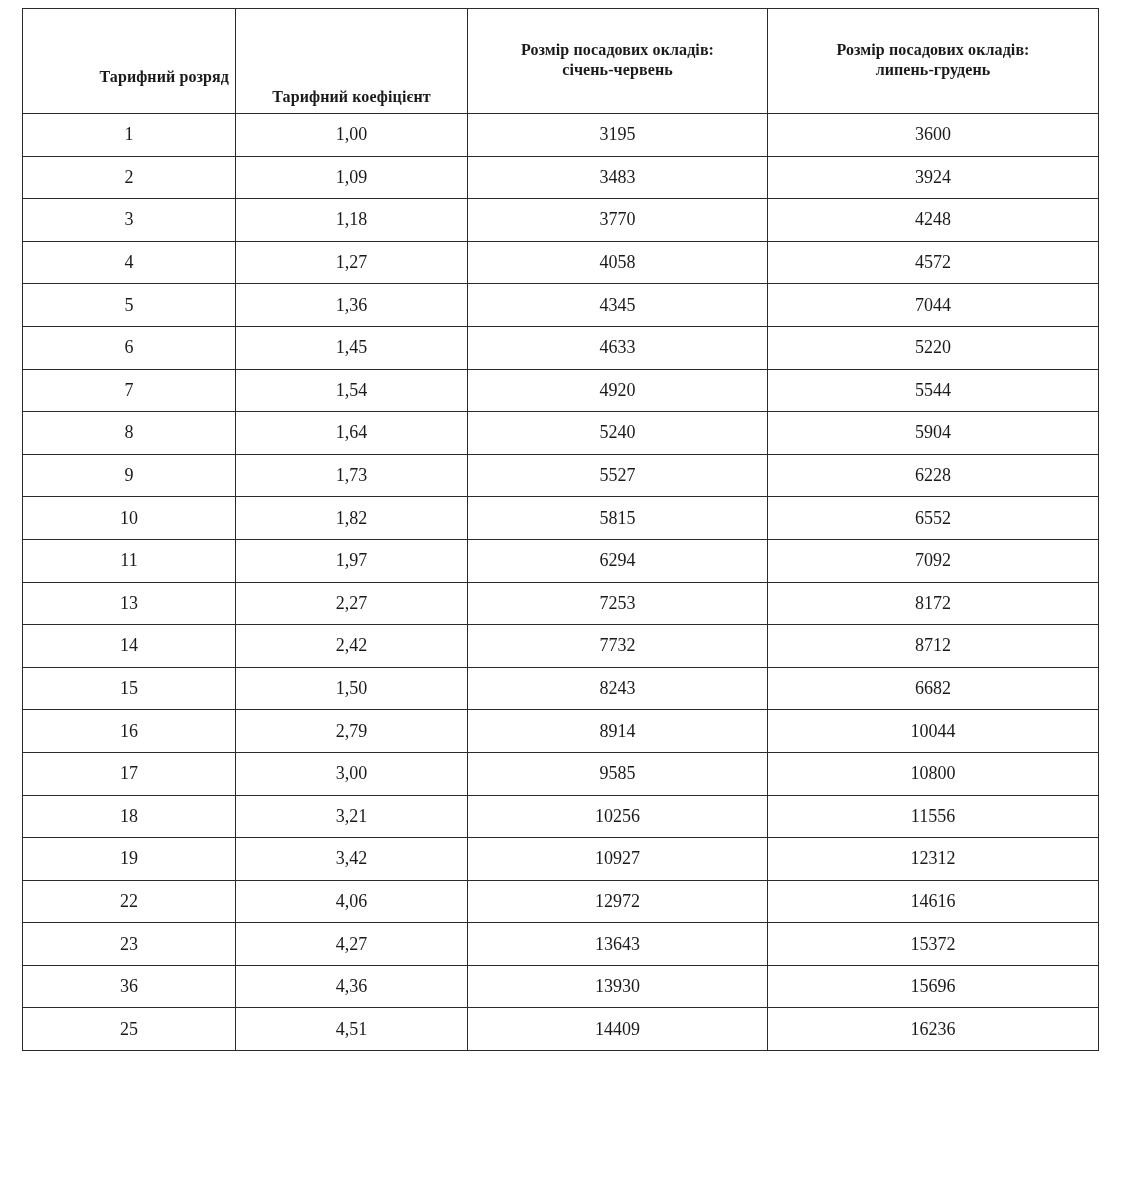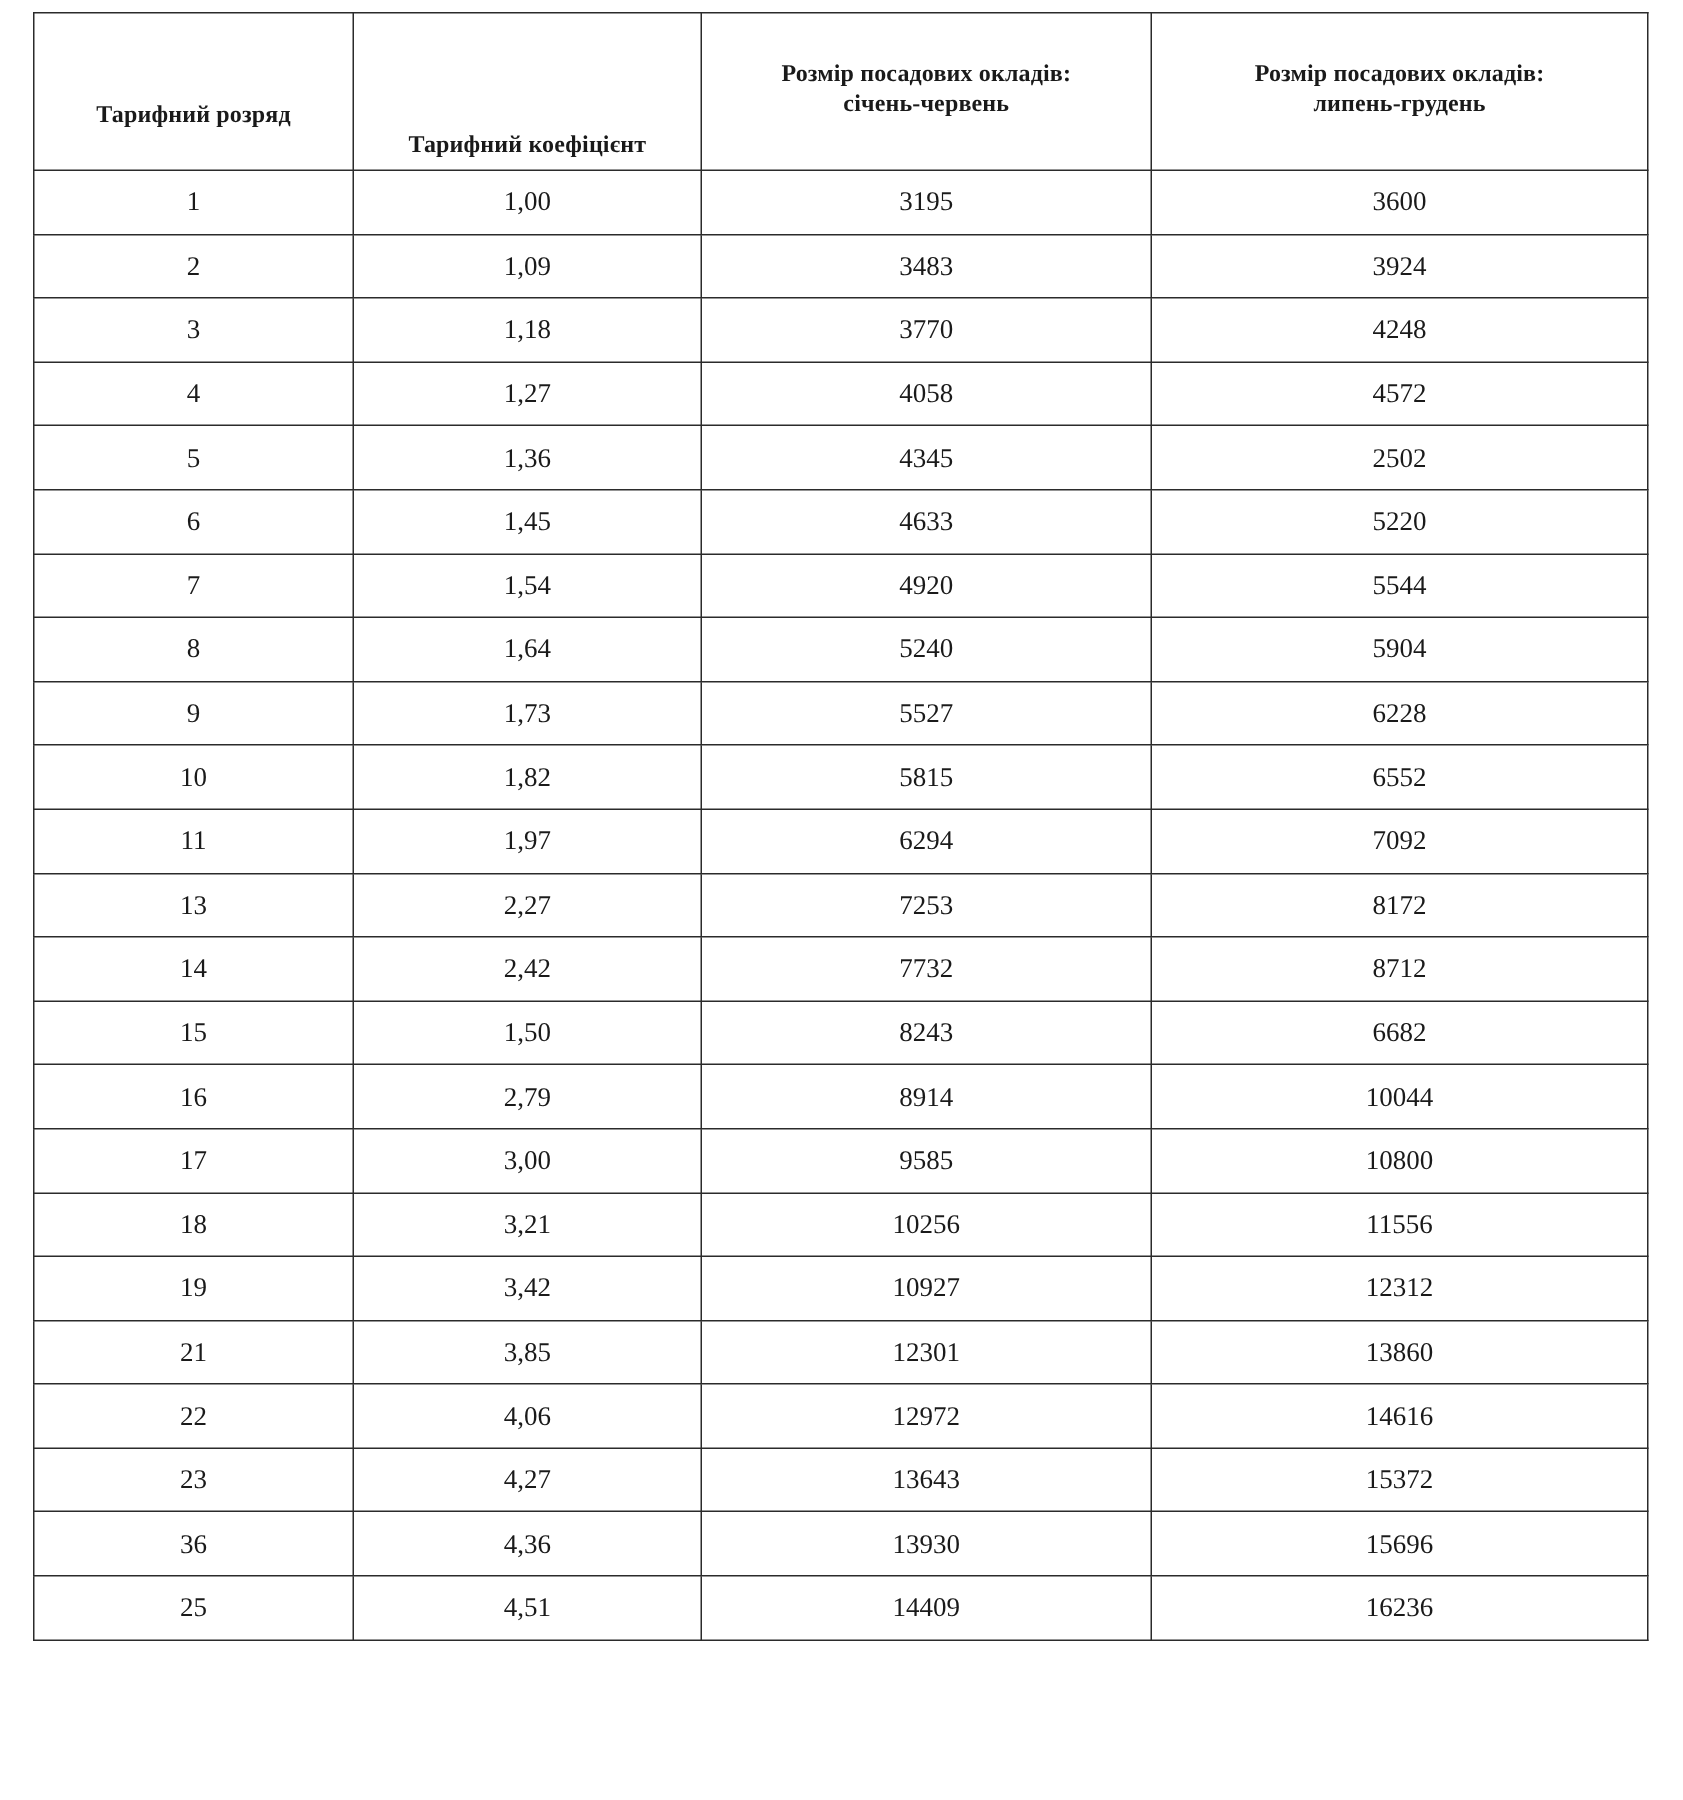--- a/index.html
+++ b/index.html
@@ -45,21 +45,21 @@
     font-size: 16px;
     line-height: 1.25;
     padding: 10px 6px 12px 6px;
     height: 68px;
     letter-spacing: 0.1px;
   }
   table.salary-table thead th.head-rank,
   table.salary-table thead th.head-coef {
     vertical-align: middle;
   }
-  table.salary-table thead th.head-rank .hl { display: block; }
+  table.salary-table thead th.head-rank .hl { display: block; text-align: right; }
   table.salary-table thead th .hl { display: block; }
   table.salary-table thead th.head-rank { padding-bottom: 26px; vertical-align: bottom; }
   table.salary-table thead th.head-coef { padding-bottom: 6px; vertical-align: bottom; }
 
   table.salary-table tbody td {
     font-size: 18px;
     font-weight: normal;
     height: 41.6px;
     padding: 0 6px;
   }
@@ -119,21 +119,21 @@
         <tr>
           <td class="cell-rank">4</td>
           <td class="cell-coef">1,27</td>
           <td class="cell-pay">4058</td>
           <td class="cell-pay">4572</td>
         </tr>
         <tr>
           <td class="cell-rank">5</td>
           <td class="cell-coef">1,36</td>
           <td class="cell-pay">4345</td>
-          <td class="cell-pay">2502</td>
+          <td class="cell-pay">7044</td>
         </tr>
         <tr>
           <td class="cell-rank">6</td>
           <td class="cell-coef">1,45</td>
           <td class="cell-pay">4633</td>
           <td class="cell-pay">5220</td>
         </tr>
         <tr>
           <td class="cell-rank">7</td>
           <td class="cell-coef">1,54</td>
@@ -200,26 +200,20 @@
           <td class="cell-pay">10256</td>
           <td class="cell-pay">11556</td>
         </tr>
         <tr>
           <td class="cell-rank">19</td>
           <td class="cell-coef">3,42</td>
           <td class="cell-pay">10927</td>
           <td class="cell-pay">12312</td>
         </tr>
         <tr>
-          <td class="cell-rank">21</td>
-          <td class="cell-coef">3,85</td>
-          <td class="cell-pay">12301</td>
-          <td class="cell-pay">13860</td>
-        </tr>
-        <tr>
           <td class="cell-rank">22</td>
           <td class="cell-coef">4,06</td>
           <td class="cell-pay">12972</td>
           <td class="cell-pay">14616</td>
         </tr>
         <tr>
           <td class="cell-rank">23</td>
           <td class="cell-coef">4,27</td>
           <td class="cell-pay">13643</td>
           <td class="cell-pay">15372</td>

